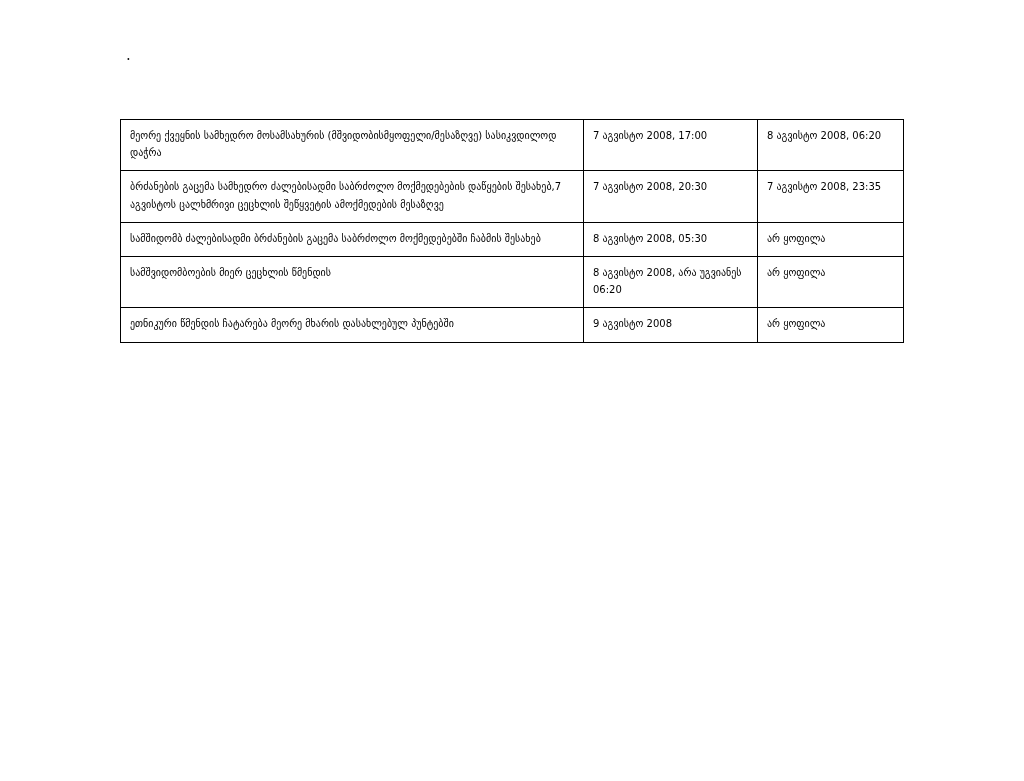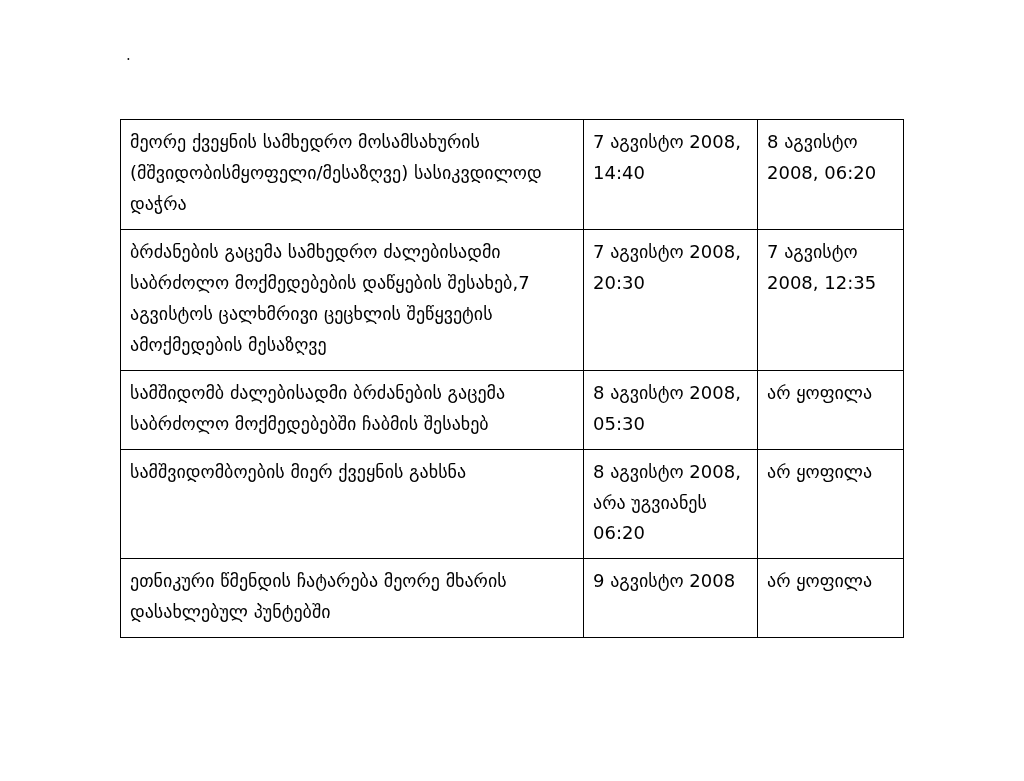--- a/index.html
+++ b/index.html
@@ -39,21 +39,21 @@
     width: 783px;
     border-collapse: collapse;
     table-layout: fixed;
     background: #ffffff;
   }
 
   .doc-table td {
     border: 1.3px solid #000000;
     vertical-align: top;
     padding: 7px 9px 9px 9px;
-    font-size: 18px;
+    font-size: 10px;
     line-height: 1.72;
     word-wrap: break-word;
     overflow-wrap: break-word;
   }
 
   .col-event   { width: 463px; }
   .col-georgia { width: 174px; }
   .col-russia  { width: 146px; }
 
   .cell-text {
@@ -80,56 +80,56 @@
       <col class="col-georgia">
       <col class="col-russia">
     </colgroup>
     <tbody>
 
       <tr>
         <td>
             <span class="cell-text">მეორე ქვეყნის სამხედრო მოსამსახურის (მშვიდობისმყოფელი/მესაზღვე) სასიკვდილოდ დაჭრა</span>
           </td>
         <td>
-            <span class="cell-text">7 აგვისტო 2008, 14:40</span>
+            <span class="cell-text">7 აგვისტო 2008, 17:00</span>
           </td>
         <td>
             <span class="cell-text">8 აგვისტო 2008, 06:20</span>
           </td>
       </tr>
 
 
       <tr>
         <td>
             <span class="cell-text">ბრძანების გაცემა სამხედრო ძალებისადმი საბრძოლო მოქმედებების დაწყების შესახებ,7 აგვისტოს ცალხმრივი ცეცხლის შეწყვეტის ამოქმედების მესაზღვე</span>
           </td>
         <td>
             <span class="cell-text">7 აგვისტო 2008, 20:30</span>
           </td>
         <td>
-            <span class="cell-text">7 აგვისტო 2008, 12:35</span>
+            <span class="cell-text">7 აგვისტო 2008, 23:35</span>
           </td>
       </tr>
 
       <tr>
         <td>
             <span class="cell-text">სამშიდომბ ძალებისადმი ბრძანების გაცემა საბრძოლო მოქმედებებში ჩაბმის შესახებ</span>
           </td>
         <td>
             <span class="cell-text">8 აგვისტო 2008, 05:30</span>
           </td>
         <td>
             <span class="cell-text">არ ყოფილა</span>
           </td>
       </tr>
 
 
       <tr>
         <td>
-            <span class="cell-text">სამშვიდომბოების მიერ ქვეყნის გახსნა</span>
+            <span class="cell-text">სამშვიდომბოების მიერ ცეცხლის წმენდის</span>
           </td>
         <td>
             <span class="cell-text">8 აგვისტო 2008, არა უგვიანეს 06:20</span>
           </td>
         <td>
             <span class="cell-text">არ ყოფილა</span>
           </td>
       </tr>
 
 

